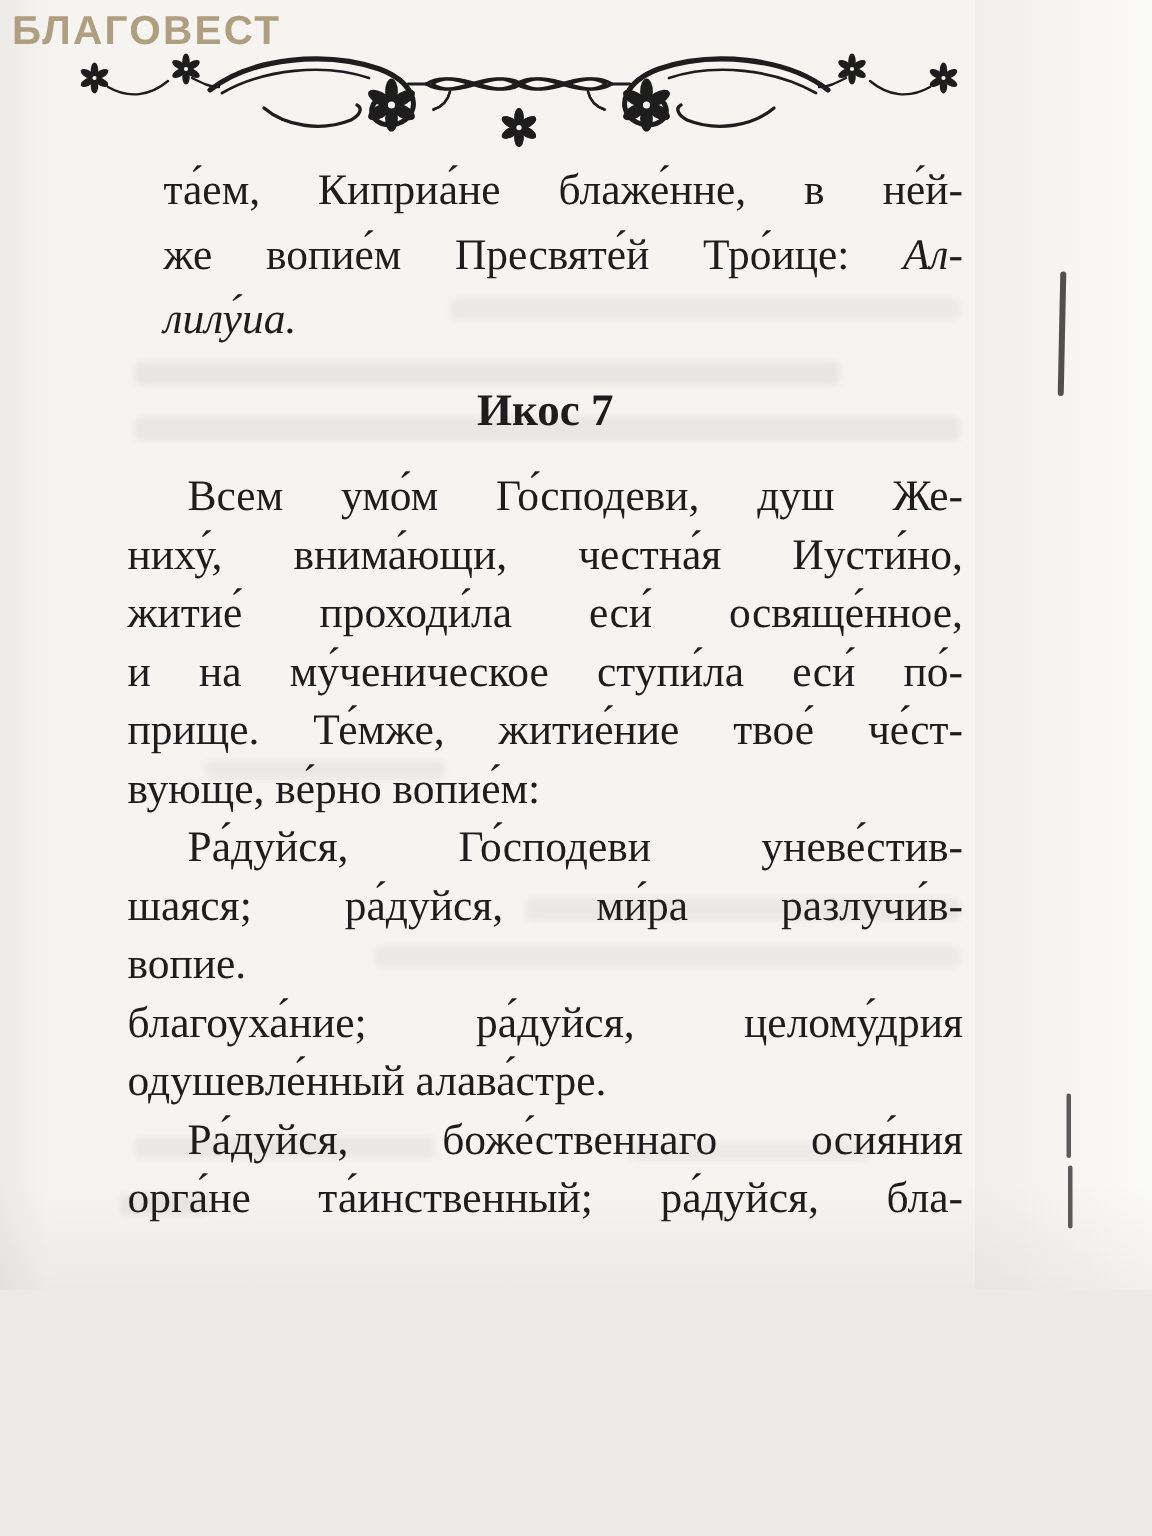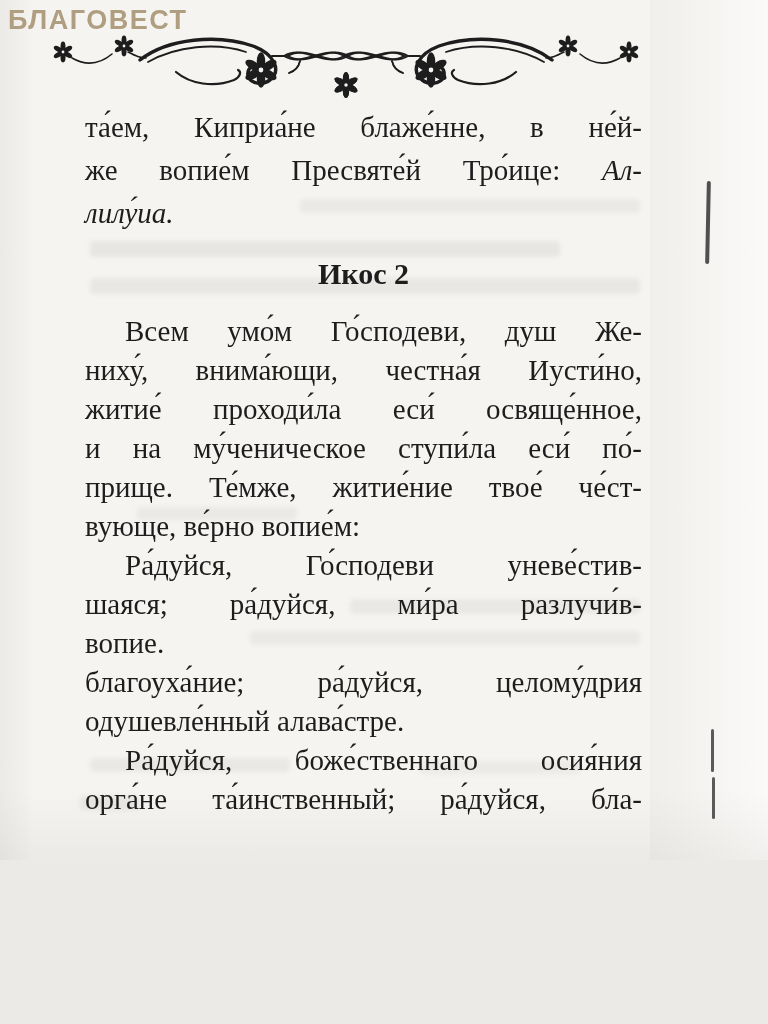--- a/index.html
+++ b/index.html
@@ -24,21 +24,21 @@
   }
 
   .hdr-orn{position:absolute;left:48px;top:30px;}
   .orn-stroke{fill:none;stroke:#1d1d1d;stroke-linecap:round;}
 
   .text-block{
     position:absolute;left:85px;top:106px;width:557px;
     font-size:29px;line-height:39px;
   }
   .para{margin:0;}
-  .p1{line-height:43px;}
+  .p1{line-height:43px;margin-left:24px;}
   .line{text-align:left;}
   .line.just{text-align:justify;text-align-last:justify;}
   .line.indent{text-indent:40px;}
   .it{font-style:italic;}
   .heading{
     margin-top:18px;margin-bottom:17px;line-height:42px;
     text-align:center;font-weight:bold;font-size:30px;
   }
   .para + .para{margin-top:0;}
 
@@ -137,21 +137,21 @@
   </svg>
 
   <div class="text-block">
 
     <div class="para p1">
       <div class="line just"><span>та́ем, Киприа́не блаже́нне, в не́й-</span></div>
       <div class="line just"><span>же вопие́м Пресвяте́й Тро́ице: </span><span class="it">Ал-</span></div>
       <div class="line"><span class="it">лилу́иа.</span></div>
     </div>
 
-    <div class="heading">Икос 2</div>
+    <div class="heading">Икос 7</div>
 
     <div class="para">
       <div class="line just indent"><span>Всем умо́м Го́сподеви, душ Же-</span></div>
       <div class="line just"><span>ниху́, внима́ющи, честна́я Иусти́но,</span></div>
       <div class="line just"><span>житие́ проходи́ла еси́ освяще́нное,</span></div>
       <div class="line just"><span>и на му́ченическое ступи́ла еси́ по́-</span></div>
       <div class="line just"><span>прище. Те́мже, житие́ние твое́ че́ст-</span></div>
       <div class="line"><span>вующе, ве́рно вопие́м:</span></div>
     </div>
 

